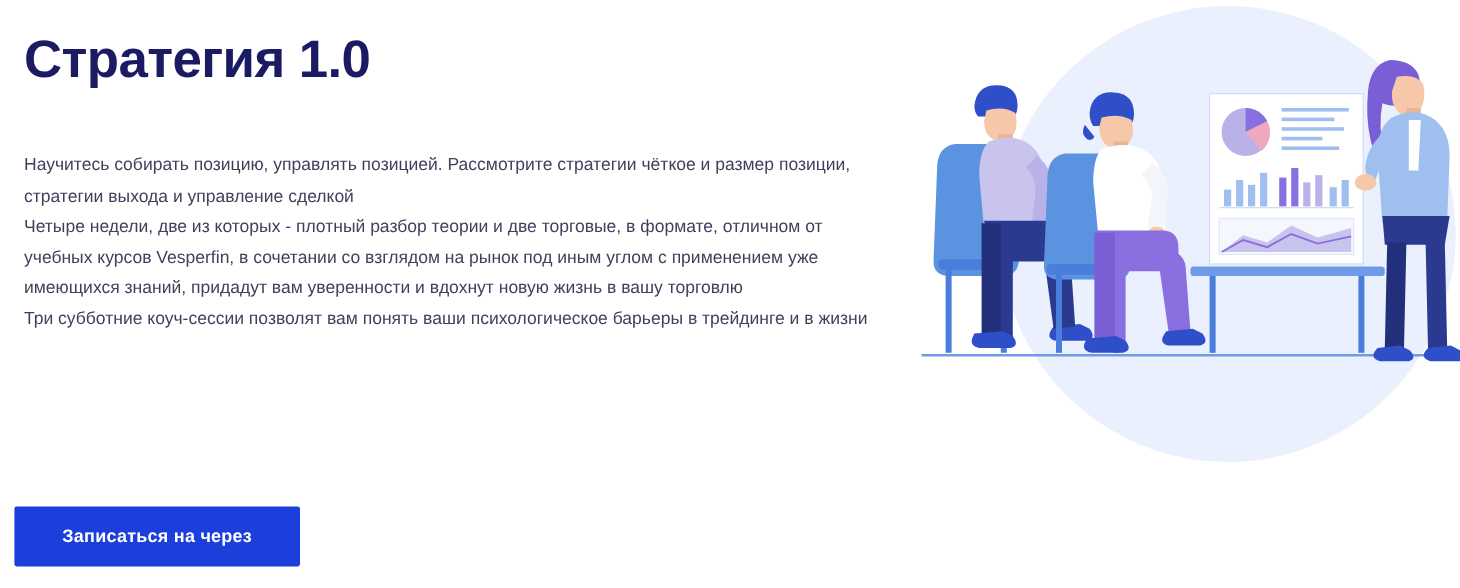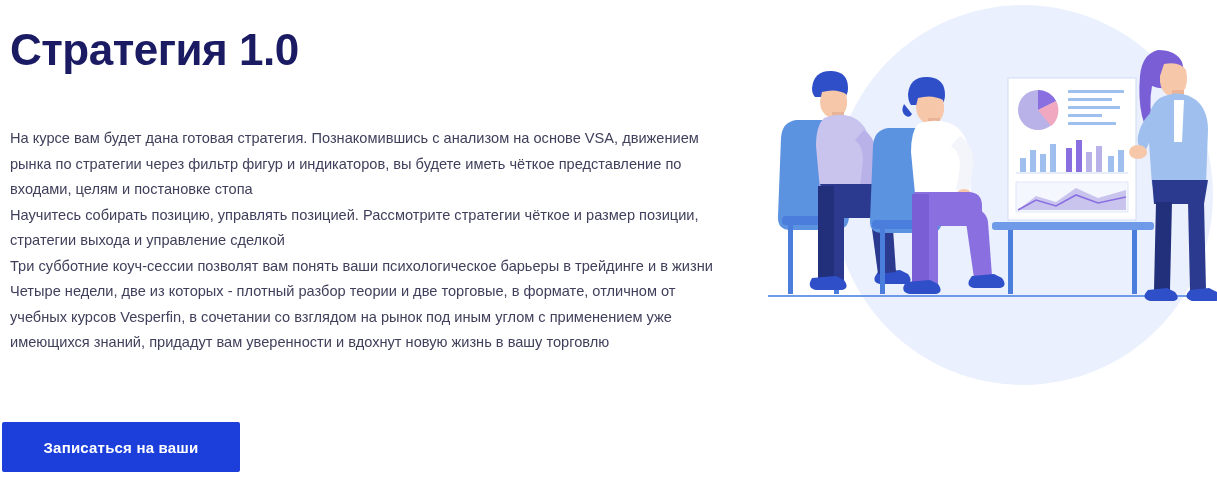--- a/index.html
+++ b/index.html
@@ -16,21 +16,21 @@
     font-family: "Liberation Sans", sans-serif;
     color: #3b3b50;
   }
   .page {
     position: relative;
     width: 1217px;
     height: 490px;
   }
   .left-col {
     position: absolute;
-    left: 2px;
+    left: 12px;
     top: 0;
     width: 760px;
     height: 490px;
   }
   .page-title {
     position: absolute;
     left: 8px;
     top: -4px;
     font-size: 44px;
     font-weight: bold;
@@ -80,27 +80,26 @@
 </head>
 <body>
 
 <div class="page">
 
   <div class="left-col">
 
     <h1 class="page-title">Стратегия 1.0</h1>
 
     <div class="body-copy">
-      <p>На курсе вам будет дана готовая стратегия. Познакомившись с анализом на основе VSA, движением рынка по стратегии через фильтр фигур и индикаторов, вы будете иметь чёткое представление по входами, целям и постановке стопа</p>
       <p>Научитесь собирать позицию, управлять позицией. Рассмотрите стратегии чёткое и размер позиции, стратегии  выхода и управление сделкой</p>
+      <p>Четыре недели, две из которых - плотный разбор теории и две торговые, в формате, отличном от учебных курсов Vesperfin, в сочетании со взглядом на рынок под иным углом с применением уже имеющихся знаний, придадут вам уверенности и вдохнут новую жизнь в вашу торговлю</p>
       <p>Три субботние коуч-сессии позволят вам понять ваши психологическое барьеры в трейдинге и в жизни</p>
-      <p>Четыре недели, две из которых - плотный разбор теории и две торговые, в формате, отличном от учебных курсов Vesperfin, в сочетании со взглядом на рынок под иным углом с применением уже имеющихся знаний, придадут вам уверенности и вдохнут новую жизнь в вашу торговлю</p>
     </div>
 
-    <button class="cta-button">Записаться на ваши</button>
+    <button class="cta-button">Записаться на через</button>
   </div>
 
   <div class="illustration">
     <svg width="457" height="490" viewBox="0 0 457 490" xmlns="http://www.w3.org/2000/svg">
 
       <circle cx="263" cy="195" r="190" fill="#eaf0fd"></circle>
 
       <line x1="8" y1="296" x2="452" y2="296" stroke="#6e9ae8" stroke-width="2"></line>
 
       <g>

